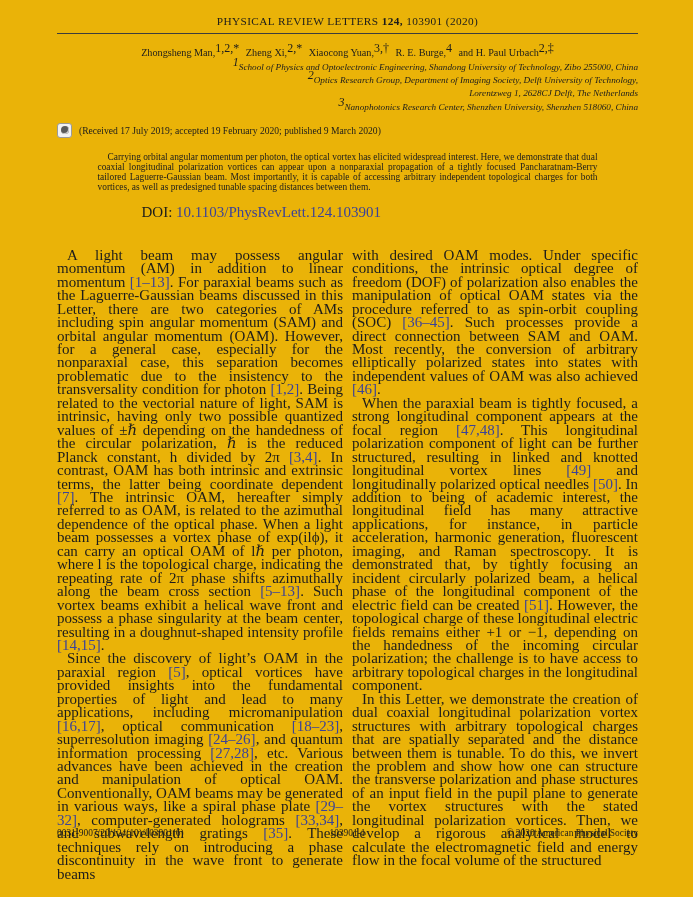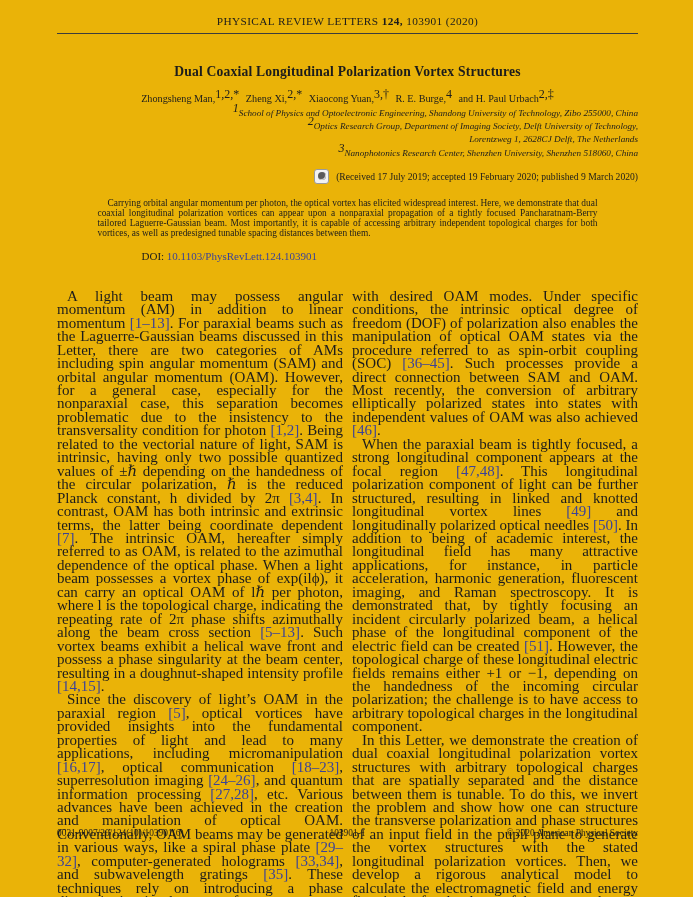--- a/index.html
+++ b/index.html
@@ -50,21 +50,21 @@
   sup { font-size: 12px; vertical-align: super; line-height: 0; }
   .affiliations {
     margin-top: 3px;
     text-align: right;
     font-style: italic;
     font-size: 9.2px;
     line-height: 13.2px;
   }
   .received-row {
     margin-top: 9px;
-    text-align: right;
+    text-align: left;
     font-size: 9.6px;
   }
   .received-row .inner { display: inline-flex; align-items: center; gap: 7px; }
   .crossmark {
     display: inline-block;
     width: 15px; height: 15px;
     border: 1px solid #9a9a9a;
     border-radius: 3px;
     background: #f2f2f2;
     position: relative;
@@ -83,21 +83,21 @@
     width: 500px;
     margin: 12px auto 0 auto;
     font-size: 9.4px;
     line-height: 10px;
     text-align: justify;
   }
   .abstract .para { text-indent: 10px; }
   .doi-line {
     width: 500px;
     margin: 12px auto 0 auto;
-    font-size: 11px;
+    font-size: 15px;
     padding-left: 44px;
   }
   a.doi-link, .ref { color: #3b4398; text-decoration: none; }
   
   .body-columns {
     margin-top: 28px;
     display: flex;
     gap: 9px;
   }
   .col {
@@ -125,21 +125,20 @@
 </head>
 <body>
 
 <div class="page">
   <div class="content">
 
     <div class="journal-header">
       <span>PHYSICAL REVIEW LETTERS</span>&nbsp;<span class="vol">124,</span>&nbsp;<span>103901 (2020)</span>
     </div>
 
-    <div class="title">Dual Coaxial Longitudinal Polarization Vortex Structures</div>
 
     <div class="authors">
       <span class="author"><span>Zhongsheng Man,</span><sup>1,2,*</sup></span>
       <span class="author"><span>Zheng Xi,</span><sup>2,*</sup></span>
       <span class="author"><span>Xiaocong Yuan,</span><sup>3,†</sup></span>
       <span class="author"><span>R. E. Burge,</span><sup>4</sup></span>
       <span class="author"><span>and H. Paul Urbach</span><sup>2,‡</sup></span>
     </div>
 
     <div class="affiliations">

